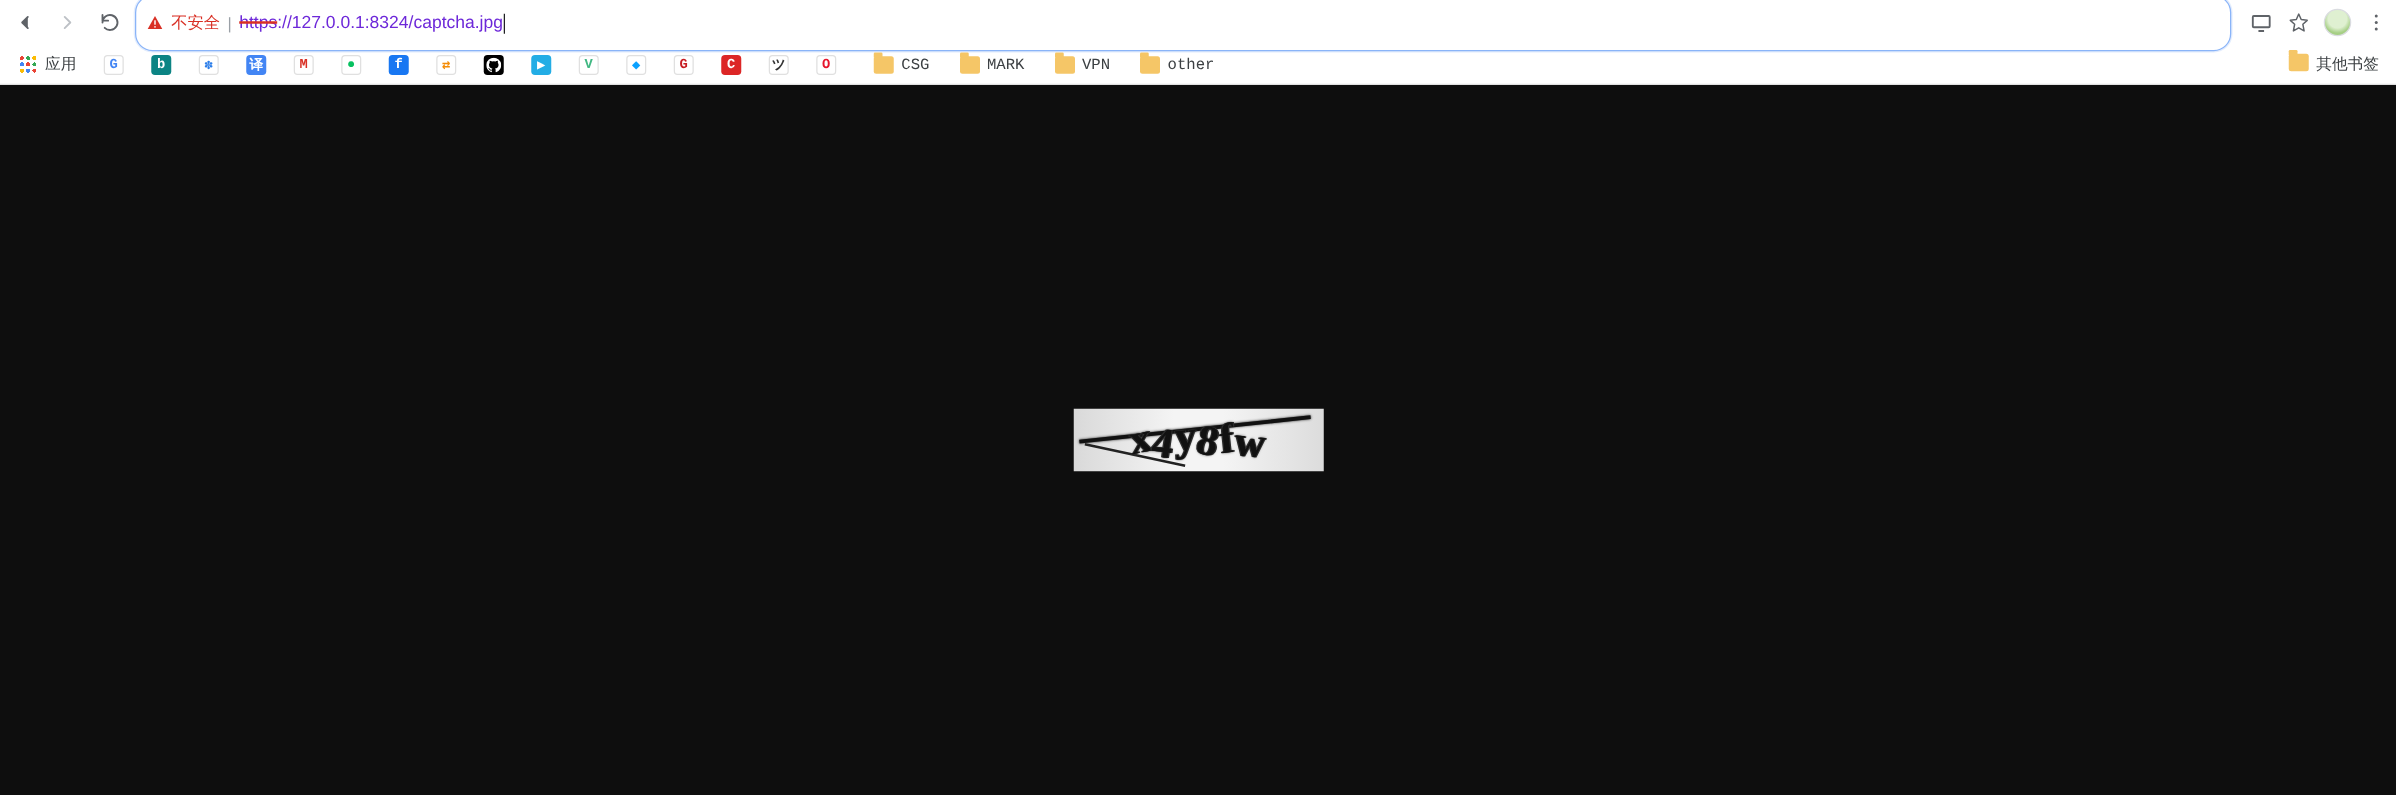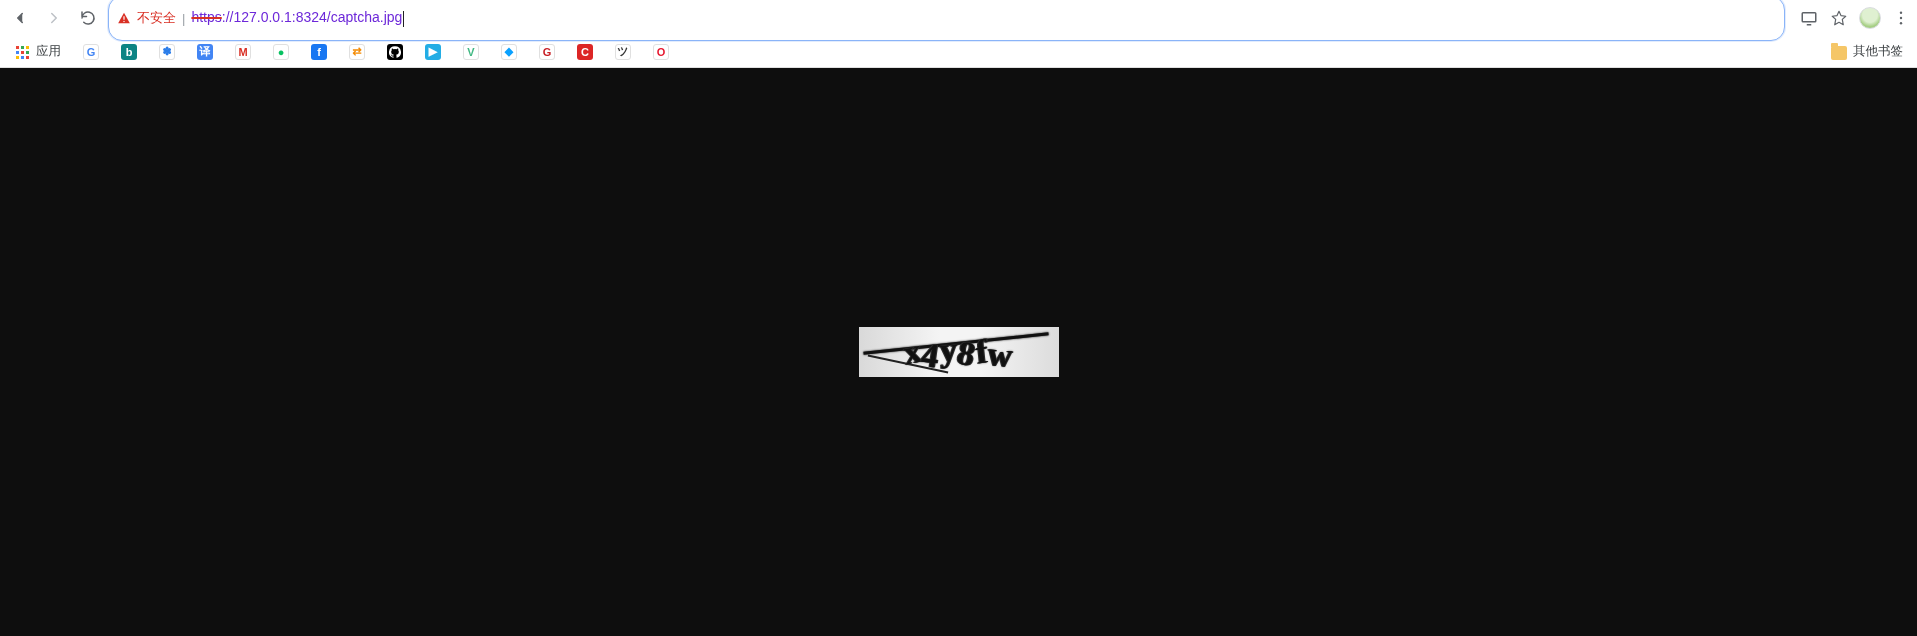--- a/index.html
+++ b/index.html
@@ -63,25 +63,26 @@
   
   .bookmarks {
     height: 32px;
     display:flex;
     align-items:center;
     padding: 0 10px;
     gap: 8px;
     border-bottom: 1px solid #e0e0e0;
   }
   .bm-item {
-    display:flex; align-items:flex-end; gap:6px;
+    display:flex; align-items:flex-start; gap:6px;
     padding: 2px 4px;
     font-size:12.5px;
     color:#3c4043;
     white-space:nowrap;
+    font-family:Liberation Mono, monospace;
   }
   .bm-icon {
     width:16px; height:16px;
     display:flex; align-items:center; justify-content:center;
     font-size:11px; font-weight:bold; border-radius:3px;
     color:#fff;
   }
   .folder-icon {
     width:16px; height:14px;
     background:#f5c667; border-radius:2px;
@@ -254,20 +255,38 @@
         <span class="bm-icon" style="background:#dc2626;color:#fff;border:none">C</span>
       </div>
       <div class="bm-item">
         <span class="bm-icon" style="background:#fff;color:#333;border:1px solid #e0e0e0">ツ</span>
       </div>
       <div class="bm-item">
         <span class="bm-icon" style="background:#fff;color:#e6162d;border:1px solid #e0e0e0">O</span>
       </div>
     </div>
 
+  <div id="bm-folders" style="display:flex;align-items:center;gap:16px;margin-left:14px;">
+      <div class="bm-item">
+        <span class="folder-icon"></span>
+        <span>CSG</span>
+      </div>
+      <div class="bm-item">
+        <span class="folder-icon"></span>
+        <span>MARK</span>
+      </div>
+      <div class="bm-item">
+        <span class="folder-icon"></span>
+        <span>VPN</span>
+      </div>
+      <div class="bm-item">
+        <span class="folder-icon"></span>
+        <span>other</span>
+      </div>
+    </div>
 
   <div class="bm-spacer"></div>
 
   <div class="bm-item">
     <span class="folder-icon"></span>
     <span>其他书签</span>
   </div>
 </div>
 
 <div class="viewport">

